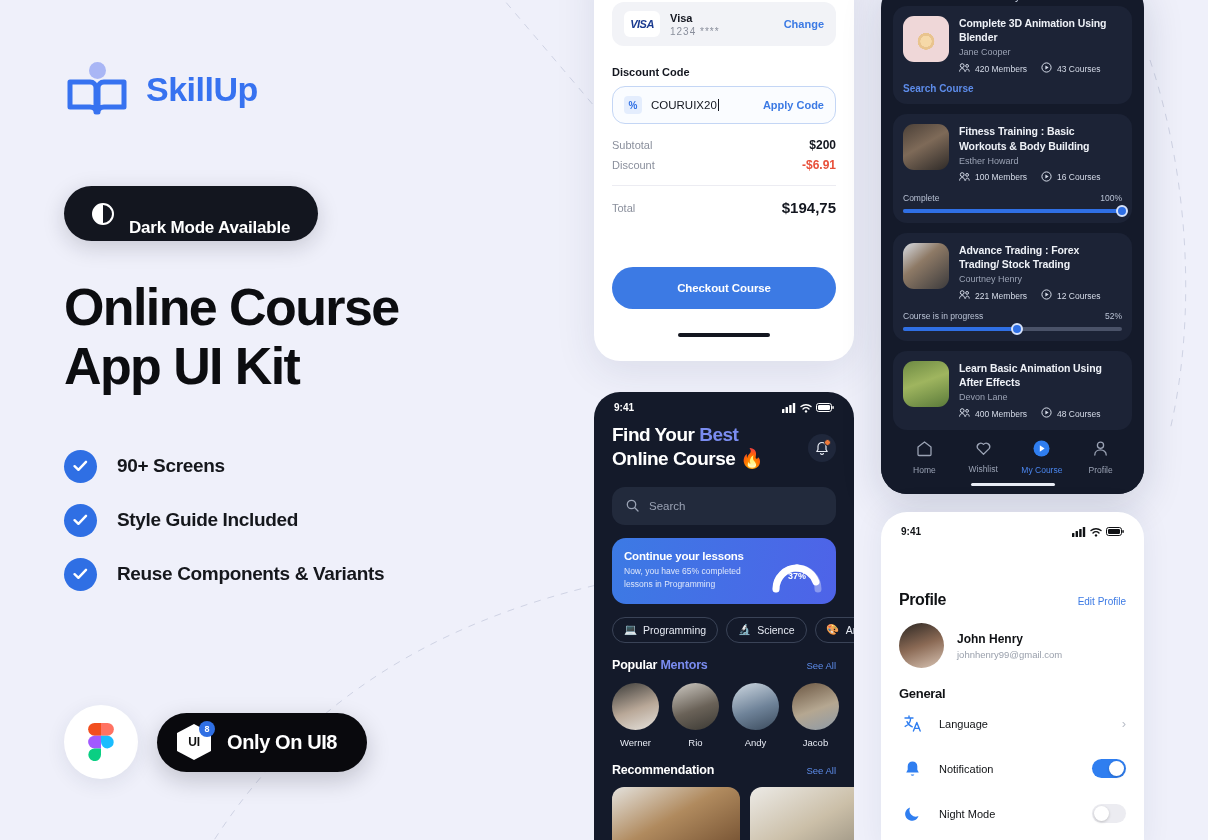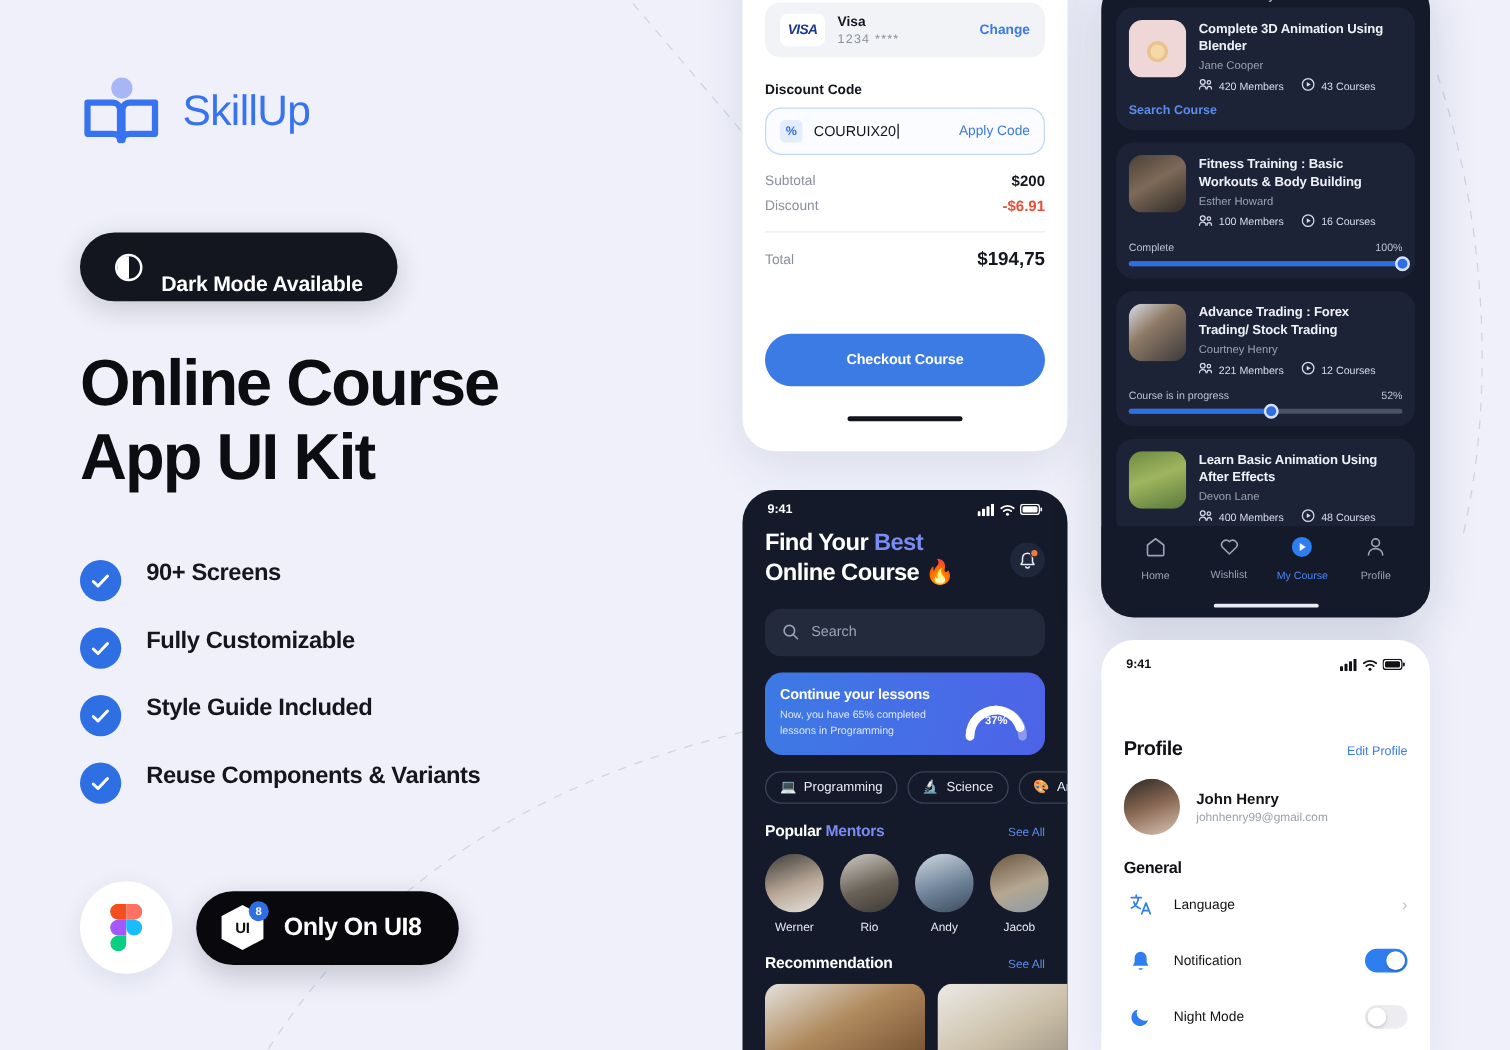--- a/index.html
+++ b/index.html
@@ -17,21 +17,21 @@
   .left { position: absolute; left: 0; top: 0; width: 594px; height: 840px; }
 
   .brand { position: absolute; left: 66px; top: 62px; display: flex; align-items: center; gap: 18px; }
   .brand-mark { position: relative; width: 62px; height: 54px; }
   .brand-head {
     position: absolute; left: 23px; top: 0; width: 17px; height: 17px;
     border-radius: 50%; background: #a9b6f5;
   }
   .brand-book { position: absolute; left: 0; top: 14px; }
   .brand-name {
-    font-size: 34px; font-weight: 400; color: #3772f0; letter-spacing: -0.5px;
+    font-size: 34px; font-weight: 700; color: #3772f0; letter-spacing: -0.5px;
   }
 
   .dark-pill {
     position: absolute; left: 64px; top: 186px;
     height: 55px; padding: 0 28px;
     display: flex; align-items: center; gap: 15px;
     background: #13161f; border-radius: 28px;
     box-shadow: 0 6px 22px rgba(20,24,40,.18);
   }
   .dark-pill .label { color: #fff; font-size: 17px; font-weight: 700; letter-spacing: -0.2px; margin-top: 28px; }
@@ -41,21 +41,21 @@
     border: 2px solid #ffffff;
   }
 
   .headline {
     position: absolute; left: 64px; top: 278px; width: 480px;
     font-size: 52px; line-height: 1.13; font-weight: 800;
     color: #0c0d10; letter-spacing: -1.6px;
   }
 
   .features { position: absolute; left: 64px; top: 448px; display: flex; flex-direction: column; gap: 18px; }
-  .feature { display: flex; align-items: flex-start; gap: 20px; height: 36px; }
+  .feature { display: flex; align-items: center; gap: 20px; height: 36px; }
   .check {
     width: 33px; height: 33px; border-radius: 50%; background: #2f6fe4;
     display: flex; align-items: center; justify-content: center; flex: 0 0 auto;
   }
   .check svg { display: block; }
   .feature .ftext { font-size: 19px; font-weight: 700; color: #15171c; letter-spacing: -0.35px; }
 
   .badges { position: absolute; left: 64px; top: 705px; display: flex; align-items: center; gap: 19px; }
   .figma-circle {
     width: 74px; height: 74px; border-radius: 50%; background: #fff;
@@ -113,21 +113,21 @@
   .tag-icon {
     width: 18px; height: 18px; border-radius: 4px; background: #e4edfd;
     display: flex; align-items: center; justify-content: center;
     font-size: 10px; color: #2f6fe4; font-weight: 800;
   }
   .code-val { flex: 1; font-size: 11.5px; color: #13161f; font-weight: 500; position: relative; }
   .caret {
     display: inline-block; width: 1px; height: 12px; background: #13161f;
     vertical-align: -2px; margin-left: 1px;
   }
-  .apply-link { font-size: 11px; color: #3c7ae4; font-weight: 400; }
+  .apply-link { font-size: 11px; color: #3c7ae4; font-weight: 700; }
 
   .sum-row { display: flex; justify-content: space-between; align-items: center; margin-top: 14px; }
   .sum-row.tight { margin-top: 6px; }
   .sum-k { font-size: 11px; color: #8a8f9c; }
   .sum-v { font-size: 12px; font-weight: 700; color: #13161f; }
   .sum-v.neg { color: #e8503a; }
   .divider { height: 1px; background: #ececf2; margin: 13px 0 0; }
   .total-row { display: flex; justify-content: space-between; align-items: center; margin-top: 13px; }
   .total-k { font-size: 11px; color: #8a8f9c; }
   .total-v { font-size: 15px; font-weight: 800; color: #13161f; }
@@ -224,21 +224,21 @@
   .start-link { font-size: 10px; color: #5d8cea; font-weight: 600; margin-top: 8px; }
   .prog-head { display: flex; justify-content: space-between; margin-top: 9px; font-size: 8.5px; color: #b9c2d4; }
   .prog-track { height: 4px; border-radius: 2px; background: #4a5costruc; }
   .prog-track { height: 4px; border-radius: 2px; background: #4a5268; margin-top: 6px; position: relative; }
   .prog-fill { position: absolute; left: 0; top: 0; height: 4px; border-radius: 2px; background: #2f6fe4; }
   .prog-knob {
     position: absolute; top: -4px; width: 12px; height: 12px; border-radius: 50%;
     background: #2f6fe4; border: 2.5px solid #d6e2fb; transform: translateX(-6px);
   }
   .tabbar {
-    position: absolute; left: 0; right: 0; bottom: 11px; height: 62px;
+    position: absolute; left: 0; right: 0; bottom: 0; height: 62px;
     background: #141a2a; display: flex; align-items: flex-start;
     justify-content: space-around; padding: 8px 14px 0;
   }
   .tab { text-align: center; width: 54px; }
   .tab .tlabel { font-size: 8.5px; color: #9aa2b4; margin-top: 4px; display: block; }
   .tab.active .tlabel { color: #4a86ef; }
   .tab-ind {
     position: absolute; left: 50%; transform: translateX(-50%); bottom: 8px;
     width: 84px; height: 3.5px; border-radius: 2px; background: #e8ecf5;
   }
@@ -324,28 +324,20 @@
     </div>
 
     <div class="features" id="feature-list">
         <div class="feature">
      <span class="check">
             <svg width="15" height="12" viewBox="0 0 15 12" fill="none">
               <path d="M1.6 6.2 L5.4 9.8 L13 1.8" stroke="#fff" stroke-width="2.4" stroke-linecap="round" stroke-linejoin="round"></path>
             </svg>
           </span>
      <span class="ftext">90+ Screens</span>
-   </div>
-        <div class="feature">
-     <span class="check">
-            <svg width="15" height="12" viewBox="0 0 15 12" fill="none">
-              <path d="M1.6 6.2 L5.4 9.8 L13 1.8" stroke="#fff" stroke-width="2.4" stroke-linecap="round" stroke-linejoin="round"></path>
-            </svg>
-          </span>
-     <span class="ftext">Fully Customizable</span>
    </div>
         <div class="feature">
      <span class="check">
             <svg width="15" height="12" viewBox="0 0 15 12" fill="none">
               <path d="M1.6 6.2 L5.4 9.8 L13 1.8" stroke="#fff" stroke-width="2.4" stroke-linecap="round" stroke-linejoin="round"></path>
             </svg>
           </span>
      <span class="ftext">Style Guide Included</span>
    </div>
         <div class="feature">

